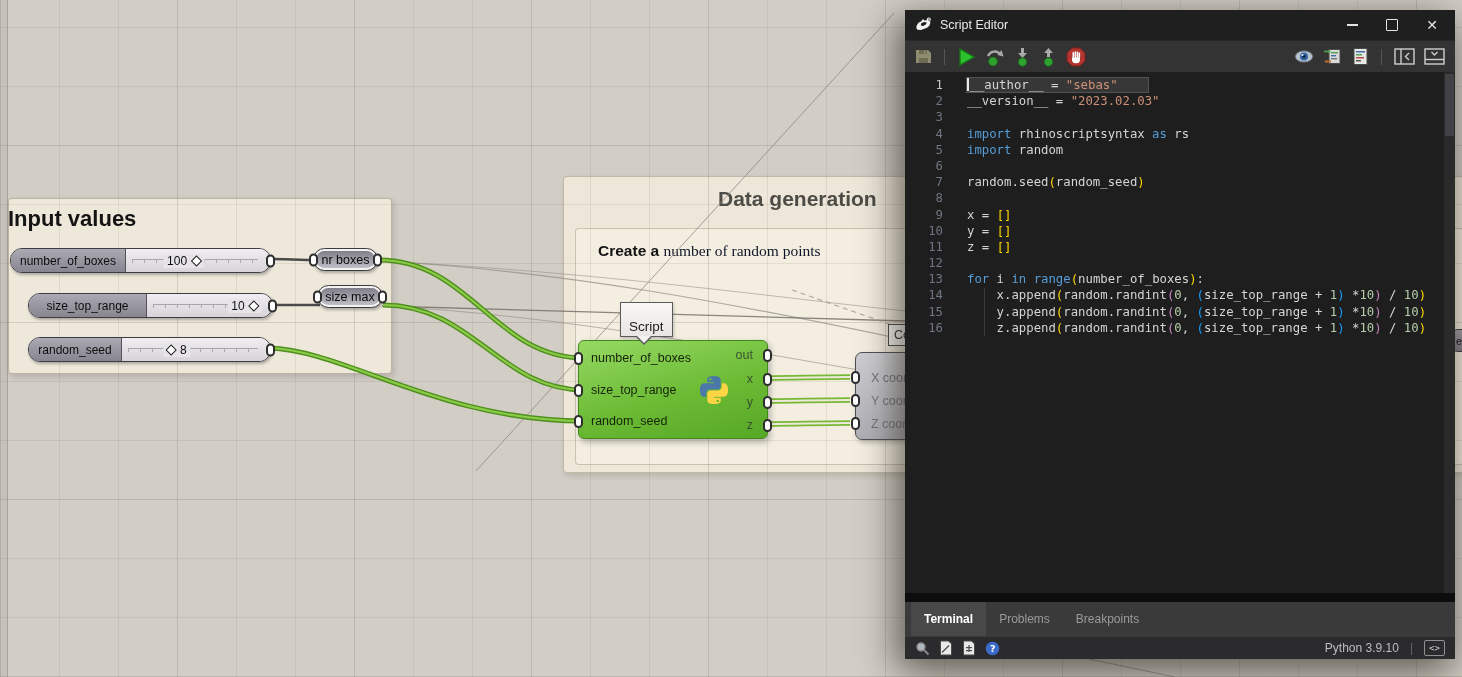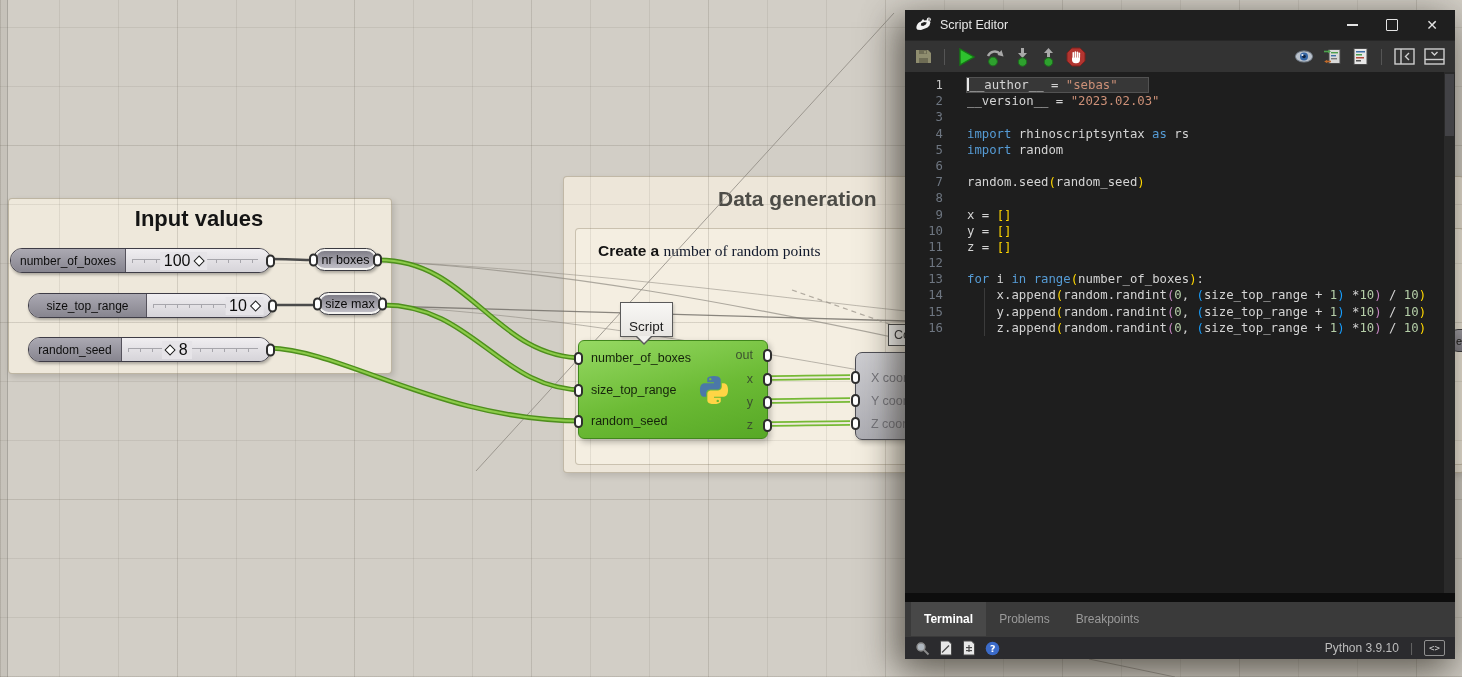--- a/index.html
+++ b/index.html
@@ -15,21 +15,21 @@
     repeating-linear-gradient(90deg, rgba(110,104,92,.13) 0 1px, transparent 1px 59px),
     repeating-linear-gradient(0deg, rgba(110,104,92,.10) 0 1px, transparent 1px 177px),
     repeating-linear-gradient(90deg, rgba(110,104,92,.10) 0 1px, transparent 1px 177px);}
   .group{position:absolute;border-radius:4px;z-index:1;}
   .g-input{left:8px;top:198px;width:382px;height:174px;background:#EEE8DB;
            border:1px solid rgba(150,138,115,.55);box-shadow:2px 3px 6px rgba(0,0,0,.15);}
   .g-data{left:563px;top:176px;width:899px;height:295px;background:#EDE6D9;
           border:1px solid rgba(150,138,115,.5);box-shadow:2px 3px 6px rgba(0,0,0,.12);}
   .g-sub{left:575px;top:228px;width:887px;height:235px;background:#F4EEE1;
          border:1px solid rgba(150,138,115,.45);}
-  .g-title-input{position:absolute;left:8px;top:206px;width:382px;text-align:center;
+  .g-title-input{position:absolute;left:8px;top:206px;width:382px;text-align:left;
     font-size:22px;font-weight:700;color:#141414;z-index:2;}
   .g-title-data{position:absolute;left:718px;top:187px;font-size:21px;font-weight:600;
     color:#4D4C47;white-space:nowrap;z-index:2;}
   .g-title-sub{position:absolute;left:598px;top:242px;font-size:15.5px;white-space:nowrap;z-index:2;}
   .g-title-sub b{color:#131313;font-weight:700;}
   .g-title-sub span{color:#0f172a;font-family:Liberation Serif, serif;}
 
   
   svg.wires{position:absolute;inset:0;z-index:3;pointer-events:none;}
 
@@ -38,21 +38,21 @@
           background:#DEDCE0;box-shadow:1px 2px 3px rgba(0,0,0,.28);z-index:4;}
   .slider .lbl{background:linear-gradient(#ABA9B2,#87858F);border-right:1px solid #55525C;
     border-radius:11px 0 0 11px;color:#0d0d0d;font-size:12px;display:flex;align-items:center;
     justify-content:center;white-space:nowrap;}
   .slider .track{position:relative;flex:1;background:linear-gradient(#F0EEF1,#D6D4D9);
     border-radius:0 11px 11px 0;}
   .track .ruler{position:absolute;left:6px;right:12px;top:42%;height:1px;background:#A7A6AC;}
   .track .ruler::after{content:"";position:absolute;left:0;right:0;top:0;height:4px;
     background:repeating-linear-gradient(90deg,#A7A6AC 0 1px,transparent 1px 12px);}
   .track .val{position:absolute;top:50%;transform:translate(-50%,-50%);display:flex;
-    align-items:center;gap:5px;background:#E6E4E8;padding:0 4px;font-size:16px;color:#0d0d0d;}
+    align-items:center;gap:5px;background:#E6E4E8;padding:0 4px;font-size:12px;color:#0d0d0d;}
   .diamond{width:6px;height:6px;background:#fff;border:1.5px solid #1d1d1d;transform:rotate(45deg);}
   .nub{position:absolute;width:9px;height:13px;background:#fff;border:2px solid #2E2E2E;
        border-radius:7px;box-sizing:border-box;}
 
   
   .relay{position:absolute;background:#F4F3F1;border:1.5px solid #3A3A40;border-radius:13px;
          padding:2px;box-shadow:1px 2px 3px rgba(0,0,0,.28);z-index:4;box-sizing:border-box;}
   .relay .inner{background:linear-gradient(#807E88,#C0BEC6);border-radius:9px;height:100%;
     display:flex;align-items:center;justify-content:center;font-size:12.5px;color:#0b0b0b;
     padding:8px 6px;white-space:nowrap;box-sizing:border-box;}
@@ -212,21 +212,21 @@
             <span>8</span>
           </div>
         </div>
         <span class="nub" style="right: -5px; top: 50%; transform: translateY(-50%);"></span>
       </div>
       <div class="relay" style="left: 313px; top: 248px; width: 65px; height: 23px;">
         <div class="inner">nr boxes</div>
         <span class="nub" style="left: -5px; top: 50%; transform: translateY(-50%);"></span>
         <span class="nub" style="right: -5px; top: 50%; transform: translateY(-50%);"></span>
       </div>
-      <div class="relay" style="left: 317px; top: 292px; width: 66px; height: 23px;">
+      <div class="relay" style="left: 317px; top: 285px; width: 66px; height: 23px;">
         <div class="inner">size max</div>
         <span class="nub" style="left: -5px; top: 50%; transform: translateY(-50%);"></span>
         <span class="nub" style="right: -5px; top: 50%; transform: translateY(-50%);"></span>
       </div>
     </div>
 
   <div class="tip">Script</div>
   <div class="script" id="scriptcomp">
     <span class="pylogo">
       <svg width="30" height="30" viewBox="0 0 32 32">

